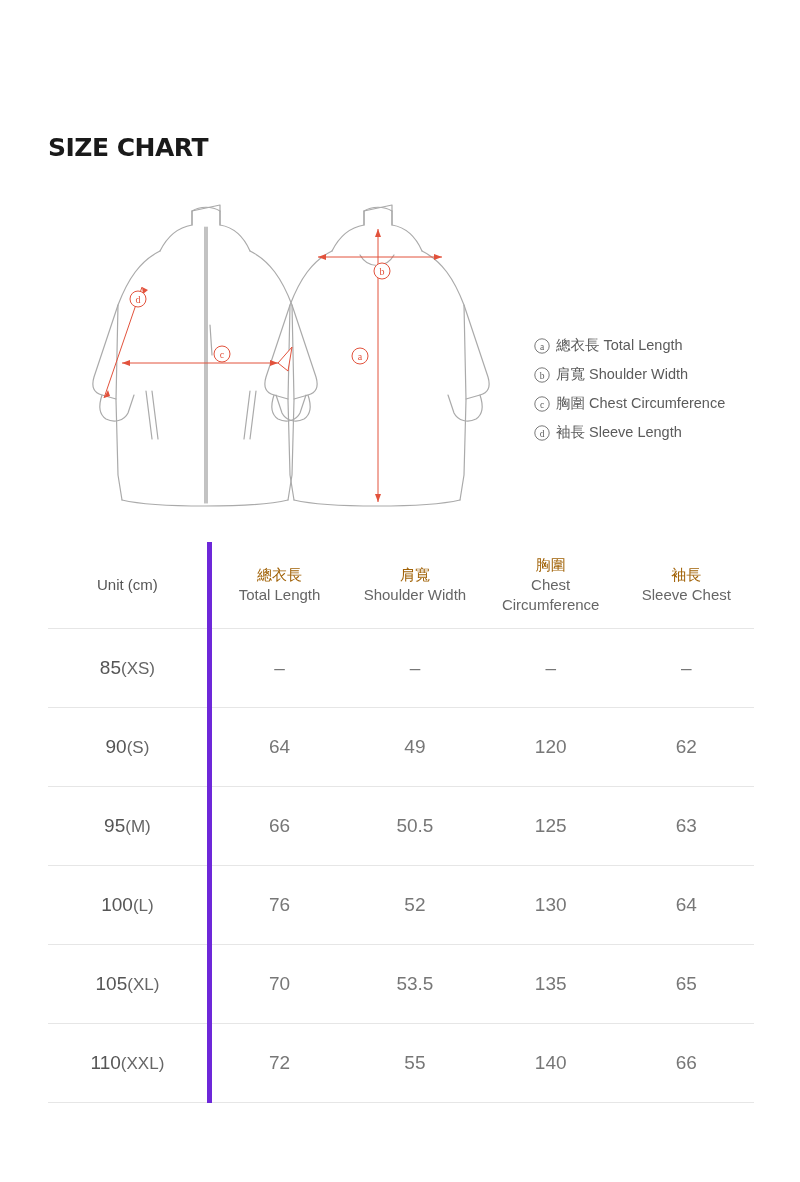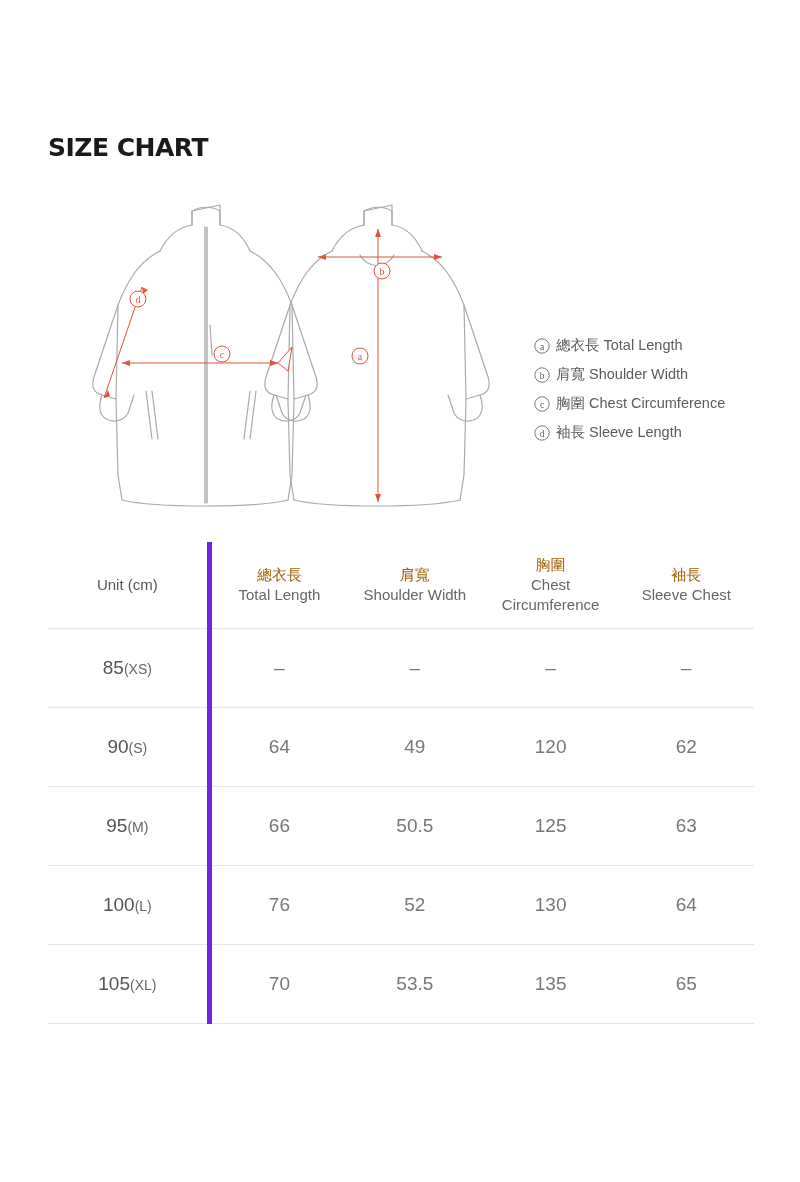--- a/index.html
+++ b/index.html
@@ -107,21 +107,21 @@
     height: 78px;
     vertical-align: middle;
     font-size: 19px;
     color: #777;
   }
   .size-table tbody td.label-cell {
     font-size: 19px;
     color: #555;
   }
   .size-table tbody td.label-cell .suffix {
-    font-size: 14px;
+    font-size: 17px;
     color: #666;
   }
   
   .size-table th.sep, .size-table td.sep {
     border-right: 5px solid #6d28d9;
   }
   .col-label  { width: 160px; }
   .col-data   { width: 136.5px; }
 </style>
 </head>
@@ -312,16 +312,23 @@
         <td>130</td>
         <td>64</td>
       </tr>
       <tr>
         <td class="label-cell sep"><span>105</span><span class="suffix">(XL)</span></td>
         <td>70</td>
         <td>53.5</td>
         <td>135</td>
         <td>65</td>
       </tr>
+      <tr>
+        <td class="label-cell sep"><span>110</span><span class="suffix">(XXL)</span></td>
+        <td>72</td>
+        <td>55</td>
+        <td>140</td>
+        <td>66</td>
+      </tr>
     </tbody>
   </table>
 
 </div>
 
 </body></html>

